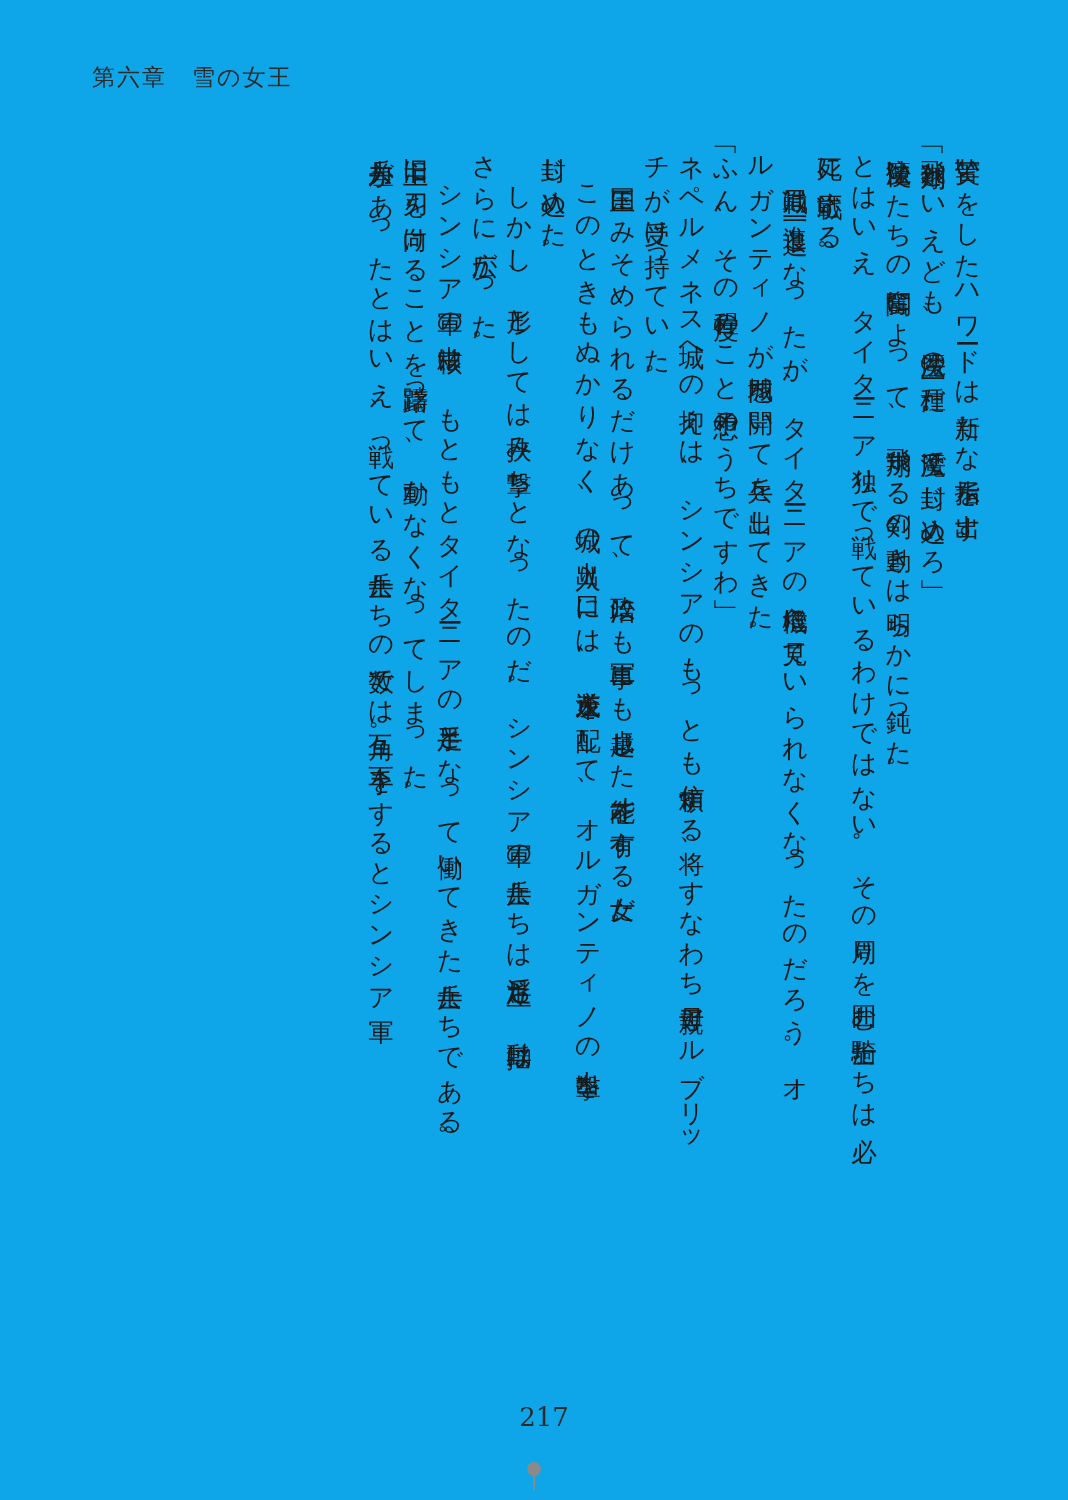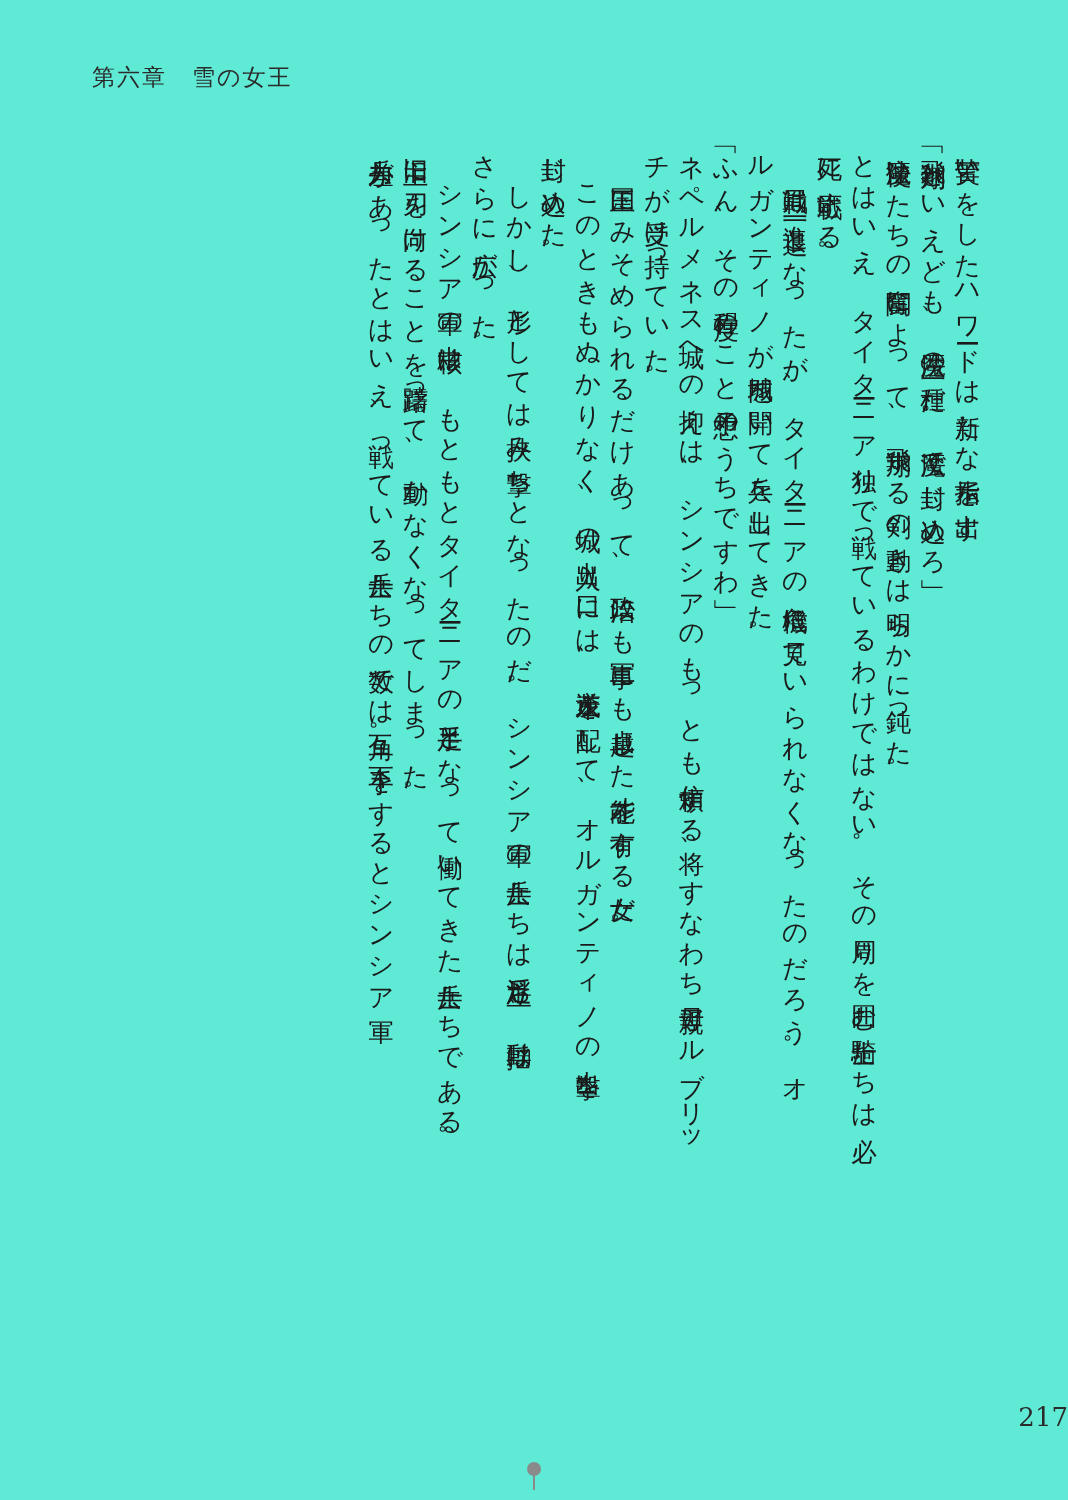--- a/index.html
+++ b/index.html
@@ -12,21 +12,21 @@
     height: 1500px;
     position: relative;
     font-family: "DejaVu Serif", "Liberation Serif", serif;
     color: #1a1a1a;
     overflow: hidden;
   }
 
   .page {
     position: absolute;
     inset: 0;
-    background: #5eead4;
+    background: #0ea5e9;
   }
 
   
   .running-head {
     position: absolute;
     top: 62px;
     left: 92px;
     font-size: 23px;
     letter-spacing: 2px;
     color: #2b2b2b;
@@ -62,21 +62,21 @@
   .col.indent {
     padding-top: 30px;
   }
 
   
   .page-number {
     position: absolute;
     bottom: 68px;
     left: 0;
     right: 0;
-    text-align: right;
+    text-align: center;
     font-size: 26px;
     color: #2b2b2b;
     font-family: "DejaVu Serif", "Liberation Serif", serif;
     padding-left: 20px;
   }
 
   .footer-mark {
     position: absolute;
     bottom: 6px;
     left: 50%;

